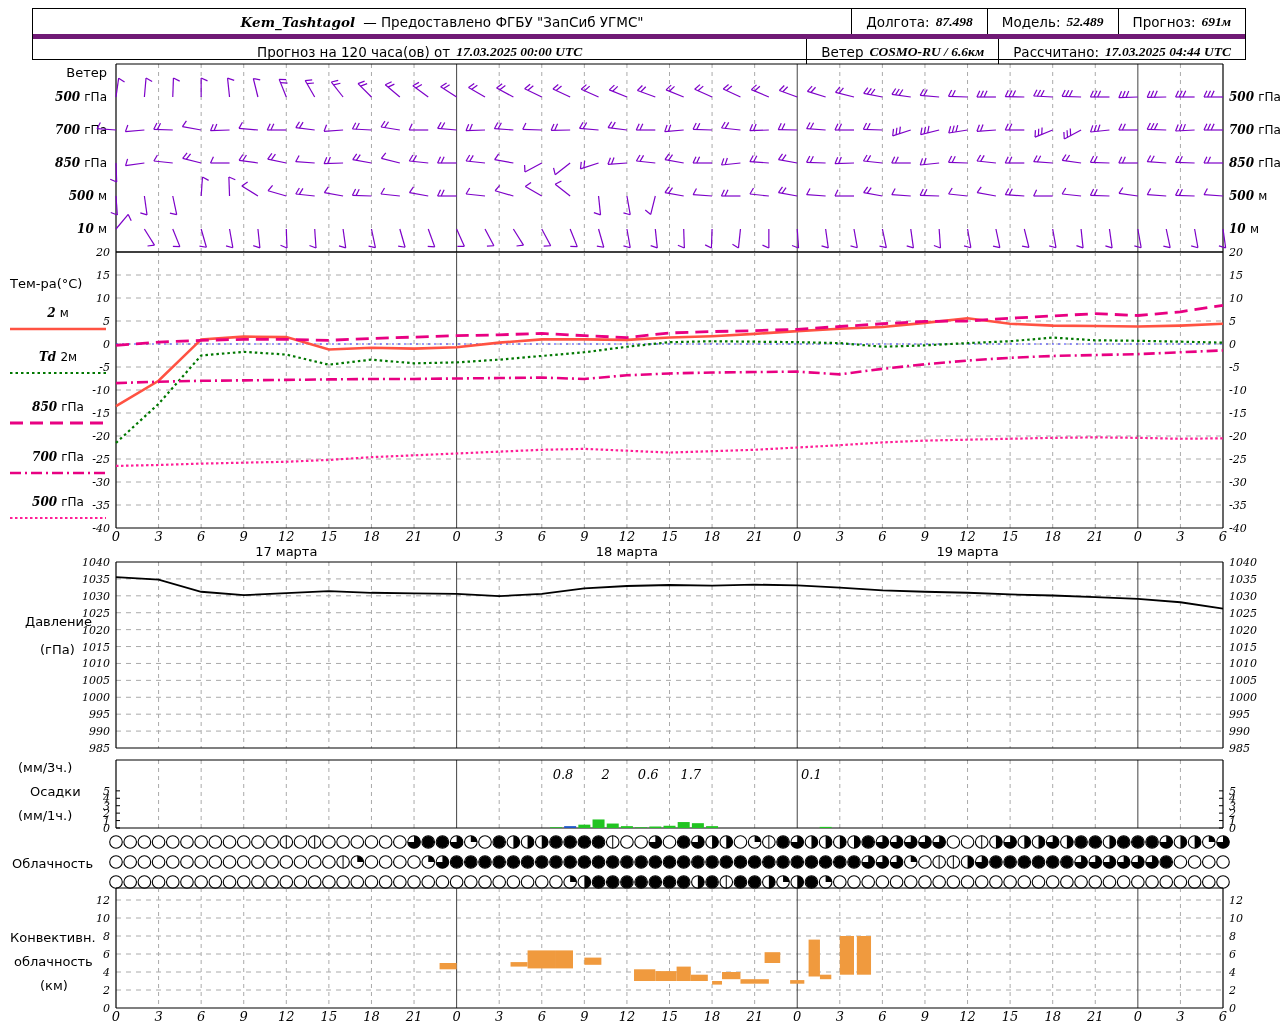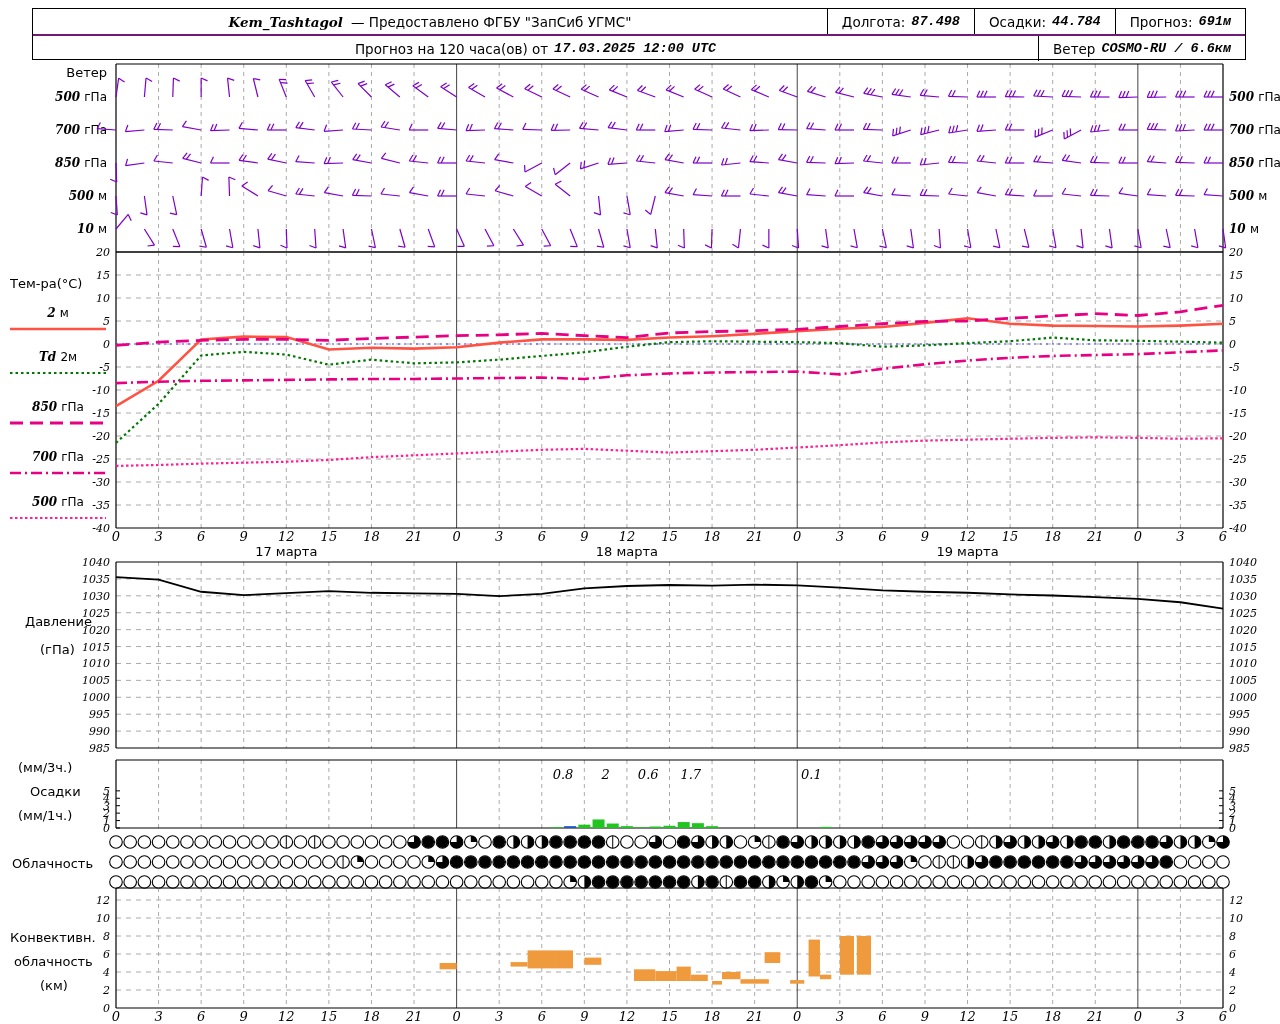--- a/index.html
+++ b/index.html
@@ -1,25 +1,25 @@
 <!DOCTYPE html>
 <html><head>
 <meta charset="utf-8">
 <style>
   html,body{margin:0;padding:0;background:#fff;width:1280px;height:1024px;overflow:hidden;
     font-family:"DejaVu Sans",sans-serif;}
   #stage{position:relative;width:1280px;height:1024px;background:#fff;}
   #headerbox{position:absolute;left:32px;top:8px;width:1214px;height:52px;border:1px solid #000;
     box-sizing:border-box;background:#fff;}
   .hrow{display:flex;align-items:stretch;height:25px;font-size:13.5px;color:#000;}
-  .hrow+.hrow{border-top:2px solid #701a75;height:25px;}
+  .hrow+.hrow{border-top:5px solid #701a75;height:25px;}
   .hseg{display:flex;align-items:center;padding:0 14px;white-space:nowrap;}
   .hsep{border-left:1px solid #000;align-items:center;}
   .grow{flex:1;justify-content:center;}
-  .itv{font-family:Liberation Mono, monospace;font-style:italic;font-weight:bold;margin-left:6px;}
+  .itv{font-family:Liberation Serif, serif;font-style:italic;font-weight:bold;margin-left:6px;}
   .station{font-family:"DejaVu Serif",serif;font-style:italic;font-weight:bold;margin-right:8px;}
   svg text{fill:#000;}
   text.tick{font:italic 11px "DejaVu Serif",serif;}
   text.rus{font:12px "DejaVu Sans",sans-serif;}
   text.rus13{font:13px "DejaVu Sans",sans-serif;}
   text.pv{font:italic 13px "DejaVu Serif",serif;}
   tspan.itnum{font:italic bold 12px "DejaVu Serif",serif;}
 </style>
 </head>
 <body>
@@ -29,36 +29,40 @@
   <div class="hrow">
     <div class="hseg grow">
       <span class="station">Kem_Tashtagol</span>
       <span>— Предоставлено ФГБУ "ЗапСиб УГМС"</span>
     </div>
     <div class="hseg hsep">
       <span>Долгота:</span>
       <span class="itv">87.498</span>
     </div>
     <div class="hseg hsep">
-      <span>Осадки:</span>
-      <span class="itv">44.784</span>
+      <span>Модель:</span>
+      <span class="itv">52.489</span>
     </div>
     <div class="hseg hsep">
       <span>Прогноз:</span>
       <span class="itv">691м</span>
     </div>
   </div>
   <div class="hrow">
     <div class="hseg grow">
       <span>Прогноз на 120 часа(ов) от</span>
-      <span class="itv">17.03.2025 12:00 UTC</span>
+      <span class="itv">17.03.2025 00:00 UTC</span>
     </div>
     <div class="hseg hsep">
       <span>Ветер</span>
       <span class="itv">COSMO-RU / 6.6км</span>
+    </div>
+    <div class="hseg hsep">
+      <span>Рассчитано:</span>
+      <span class="itv">17.03.2025 04:44 UTC</span>
     </div>
   </div>
 </div>
 
 <svg id="plot" width="1280" height="1024" viewBox="0 0 1280 1024" style="position:absolute;left:0;top:0;">
       <g>
         <line x1="116" y1="64" x2="116" y2="252" stroke="#000" stroke-width="1.2" stroke-dasharray="none"></line>
         <line x1="158.57692307692307" y1="64" x2="158.57692307692307" y2="252" stroke="#aaaaaa" stroke-width="1" stroke-dasharray="4 4"></line>
         <line x1="201.15384615384613" y1="64" x2="201.15384615384613" y2="252" stroke="#aaaaaa" stroke-width="1" stroke-dasharray="4 4"></line>
         <line x1="243.73076923076923" y1="64" x2="243.73076923076923" y2="252" stroke="#aaaaaa" stroke-width="1" stroke-dasharray="4 4"></line>

